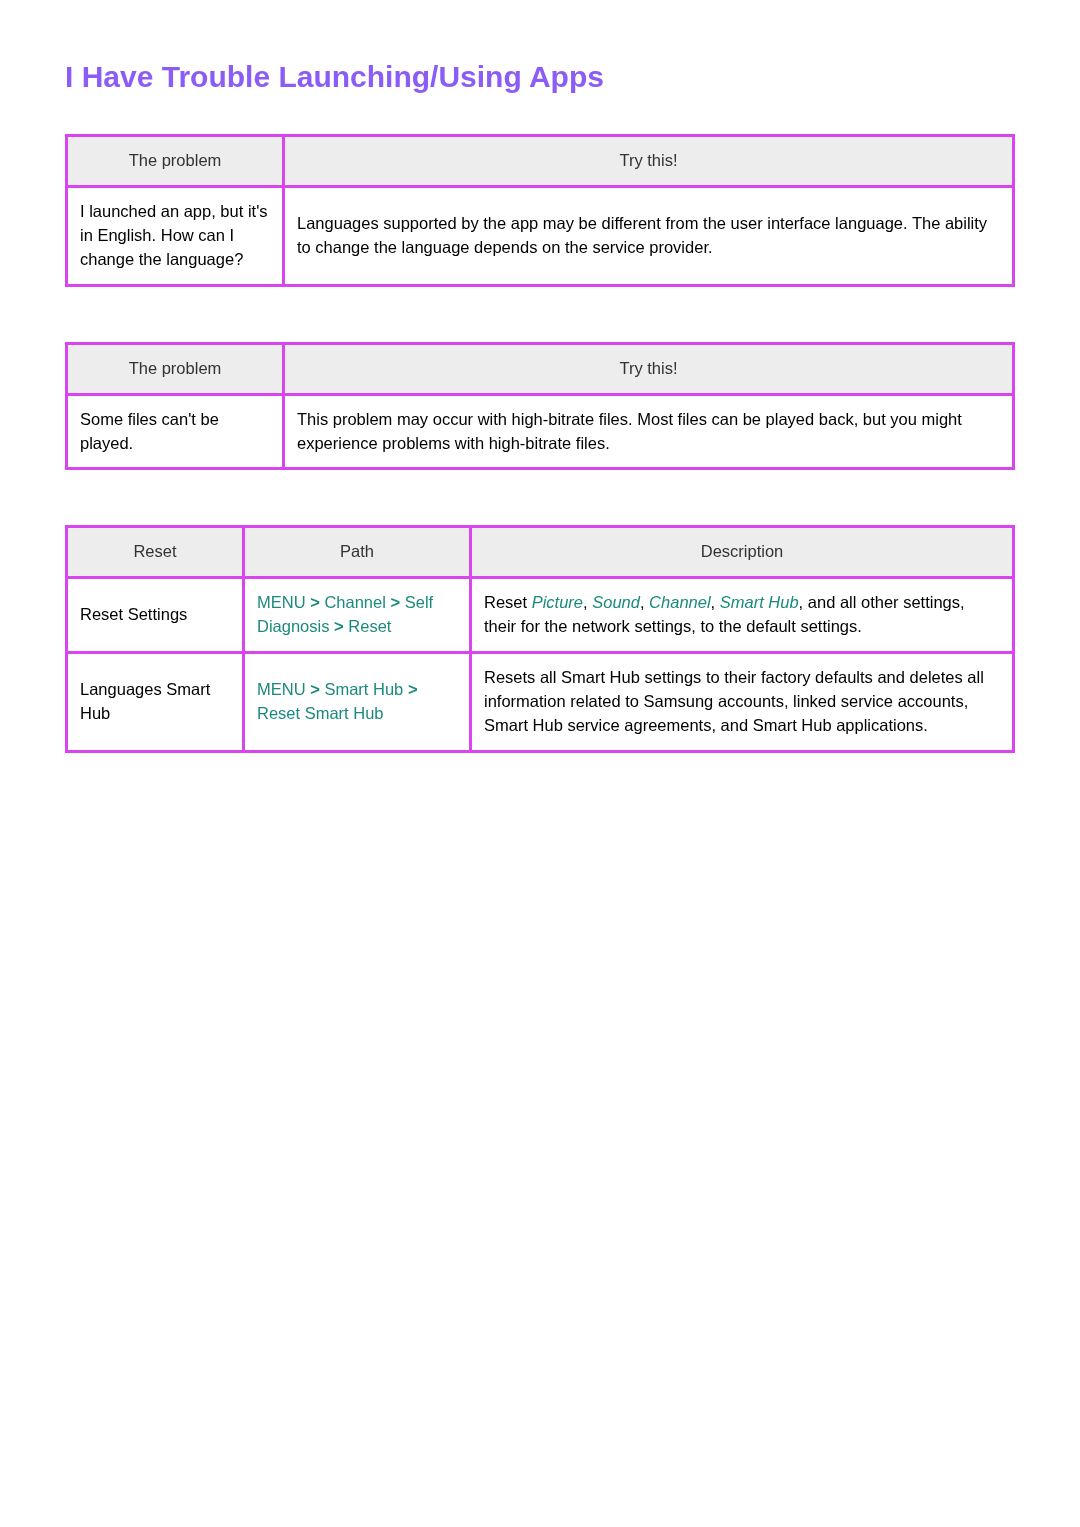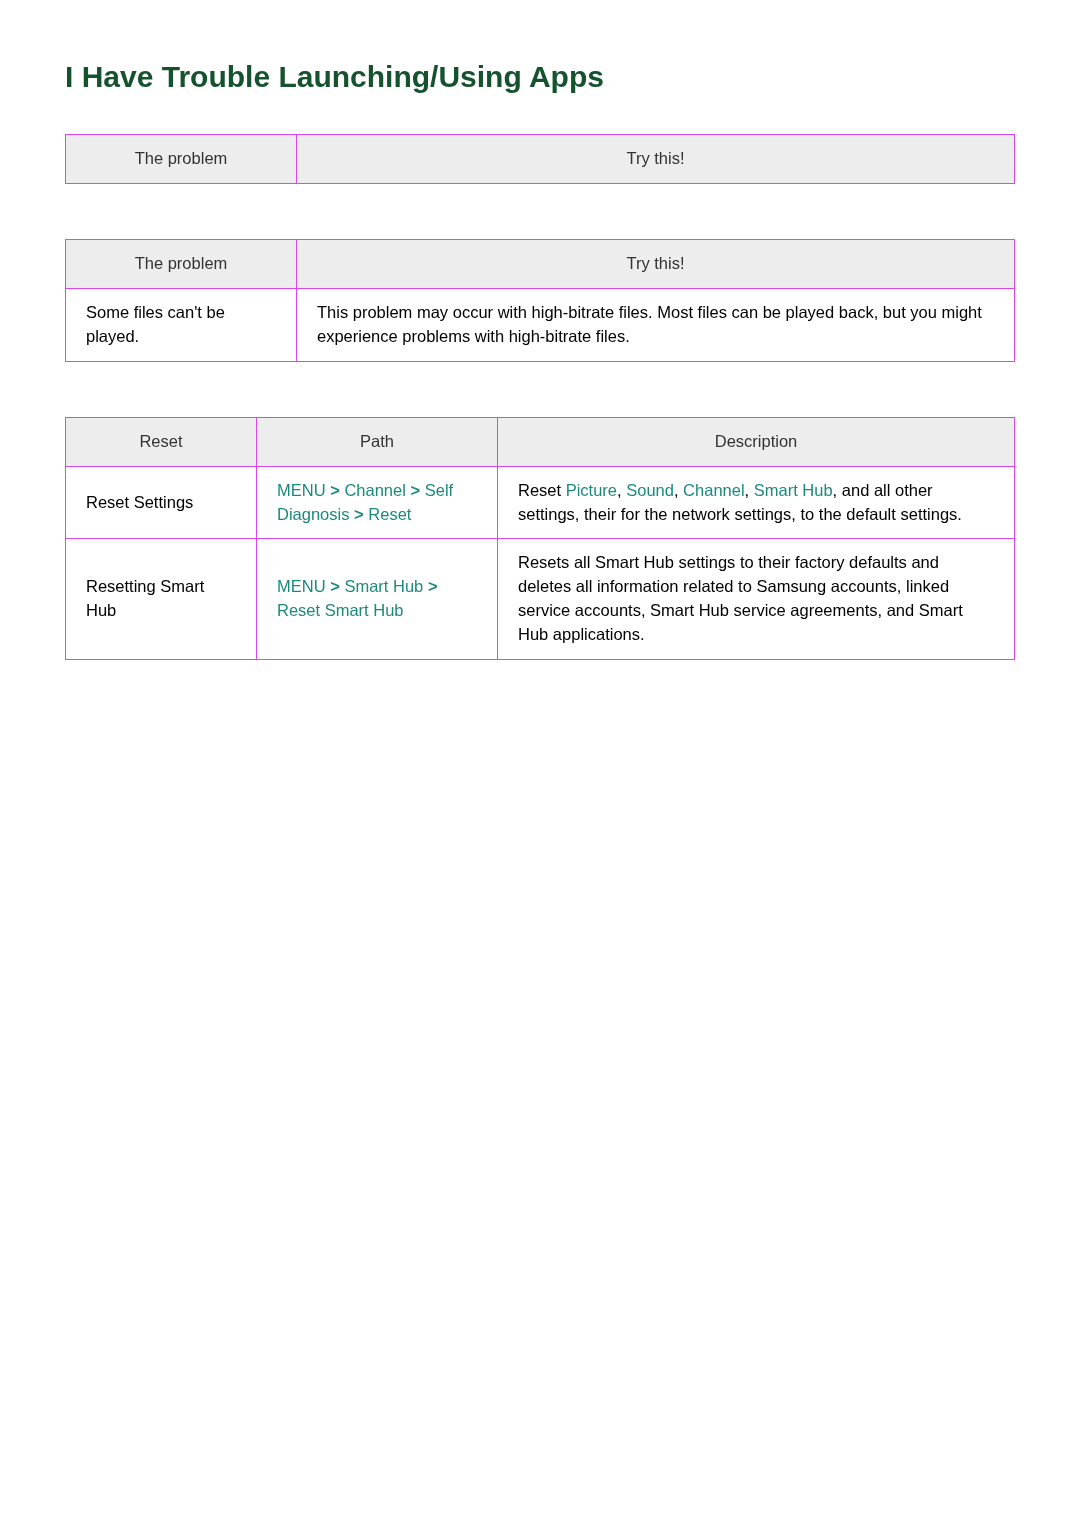--- a/index.html
+++ b/index.html
@@ -5,64 +5,68 @@
   body {
     margin: 0;
     padding: 60px 65px;
     font-family: Arial, Helvetica, sans-serif;
     background: #fff;
     color: #000;
     width: 1080px;
     box-sizing: border-box;
   }
   h1 {
-    color: #14532d;
+    color: #8b5cf6;
     font-weight: bold;
     font-size: 30px;
     margin: 0 0 40px 0;
   }
   .section {
     margin-bottom: 55px;
   }
   table {
     width: 100%;
     border-collapse: collapse;
     font-size: 16.5px;
   }
   th, td {
-    border: 1px solid #d946ef;
-    padding: 12px 20px;
+    border: 3px solid #d946ef;
+    padding: 12px 12px;
     text-align: left;
     vertical-align: middle;
     line-height: 1.45;
   }
   th {
     background: #ededed;
     font-weight: normal;
     text-align: center;
     color: #333;
   }
   .col-narrow { width: 190px; }
   .accent { color: #1b8a7d; font-weight: normal; }
-  .accent-inline { color: #1b8a7d; }
+  .accent-inline { color: #1b8a7d; font-style: italic; }
   .chev { color: #1b8a7d; font-weight: bold; }
 </style>
 </head>
 <body>
 
 <div class="section">
   <h1>I Have Trouble Launching/Using Apps</h1>
   <table>
     <thead>
       <tr>
         <th class="col-narrow">The problem</th>
         <th>Try this!</th>
       </tr>
     </thead>
     <tbody>
+      <tr>
+        <td>I launched an app, but it's in English. How can I change the language?</td>
+        <td>Languages supported by the app may be different from the user interface language. The ability to change the language depends on the service provider.</td>
+      </tr>
     </tbody>
   </table>
 </div>
 
 <div class="section">
   <table>
     <thead>
       <tr>
         <th class="col-narrow">The problem</th>
         <th>Try this!</th>
@@ -96,21 +100,21 @@
           <span class="chev"> &gt; </span>
           <span class="accent">Self Diagnosis</span>
           <span class="chev"> &gt; </span>
           <span class="accent">Reset</span>
         </td>
         <td>
           <span>Reset </span><span class="accent-inline">Picture</span>, <span class="accent-inline">Sound</span>, <span class="accent-inline">Channel</span>, <span class="accent-inline">Smart Hub</span><span>, and all other settings, their for the network settings, to the default settings.</span>
         </td>
       </tr>
       <tr>
-        <td>Resetting Smart Hub</td>
+        <td>Languages Smart Hub</td>
         <td>
           <span class="accent">MENU</span>
           <span class="chev"> &gt; </span>
           <span class="accent">Smart Hub</span>
           <span class="chev"> &gt; </span>
           <span class="accent">Reset Smart Hub</span>
         </td>
         <td>Resets all Smart Hub settings to their factory defaults and deletes all information related to Samsung accounts, linked service accounts, Smart Hub service agreements, and Smart Hub applications.</td>
       </tr>
     </tbody>

